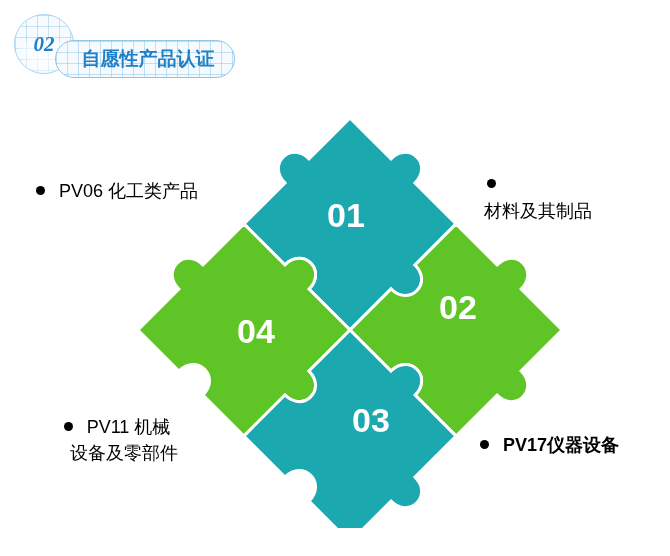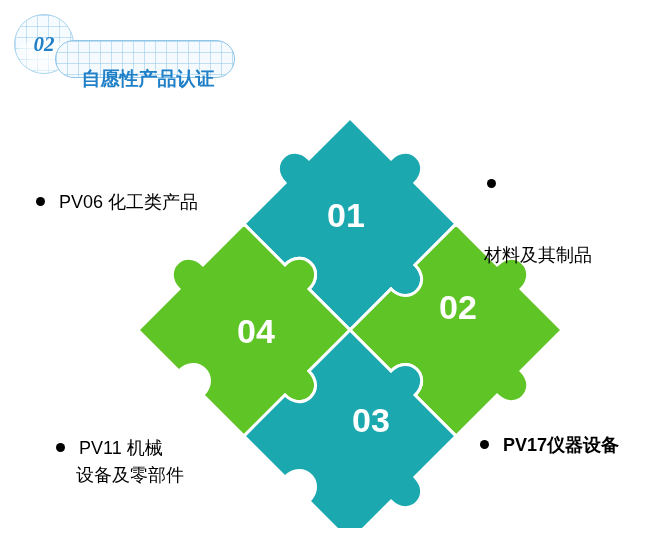--- a/index.html
+++ b/index.html
@@ -44,21 +44,20 @@
     top: 50%;
     transform: translateY(-50%);
     text-align: center;
     font-size: 19px;
     font-weight: bold;
     color: #1f80c8;
     letter-spacing: 0px;
     white-space: nowrap;
     padding-left: 6px;
     box-sizing: border-box;
-    margin-top: 20px;
   }
   #header-badge {
     position: absolute;
     left: 14px;
     top: 14px;
     width: 60px;
     height: 60px;
     border-radius: 50%;
     border: 1.4px solid #a8d3ee;
     background-color: #f6fbff;
@@ -123,26 +122,26 @@
     display: inline-block;
     width: 9px;
     height: 9px;
     border-radius: 50%;
     background: #000000;
     vertical-align: middle;
     margin-right: 14px;
     position: relative;
     top: -2px;
   }
-  #callout-pv06 { left: 36px;  top: 189px; }
+  #callout-pv06 { left: 36px;  top: 178px; }
   #callout-pv10 { left: 487px; top: 171px; }
-  #callout-pv11 { left: 56px;  top: 435px; }
+  #callout-pv11 { left: 56px;  top: 414px; text-align: center; }
   #callout-pv17 { left: 480px; top: 432px; font-weight: bold; }
-  #callout-pv10 .callout-line:nth-child(2) { margin-left: -3px; margin-top: 44px; }
-  #callout-pv11 .callout-line:nth-child(2) { margin-left: 20px; }
+  #callout-pv10 .callout-line:nth-child(2) { margin-left: -3px; }
+  #callout-pv11 .callout-line:nth-child(2) { margin-left: 14px; font-family: Liberation Mono, monospace; }
 </style>
 </head>
 <body>
 
 <div id="header">
 
   <div id="header-badge">
     <div id="header-badge-gloss"></div>
     <div id="header-badge-number">02</div>
   </div>

